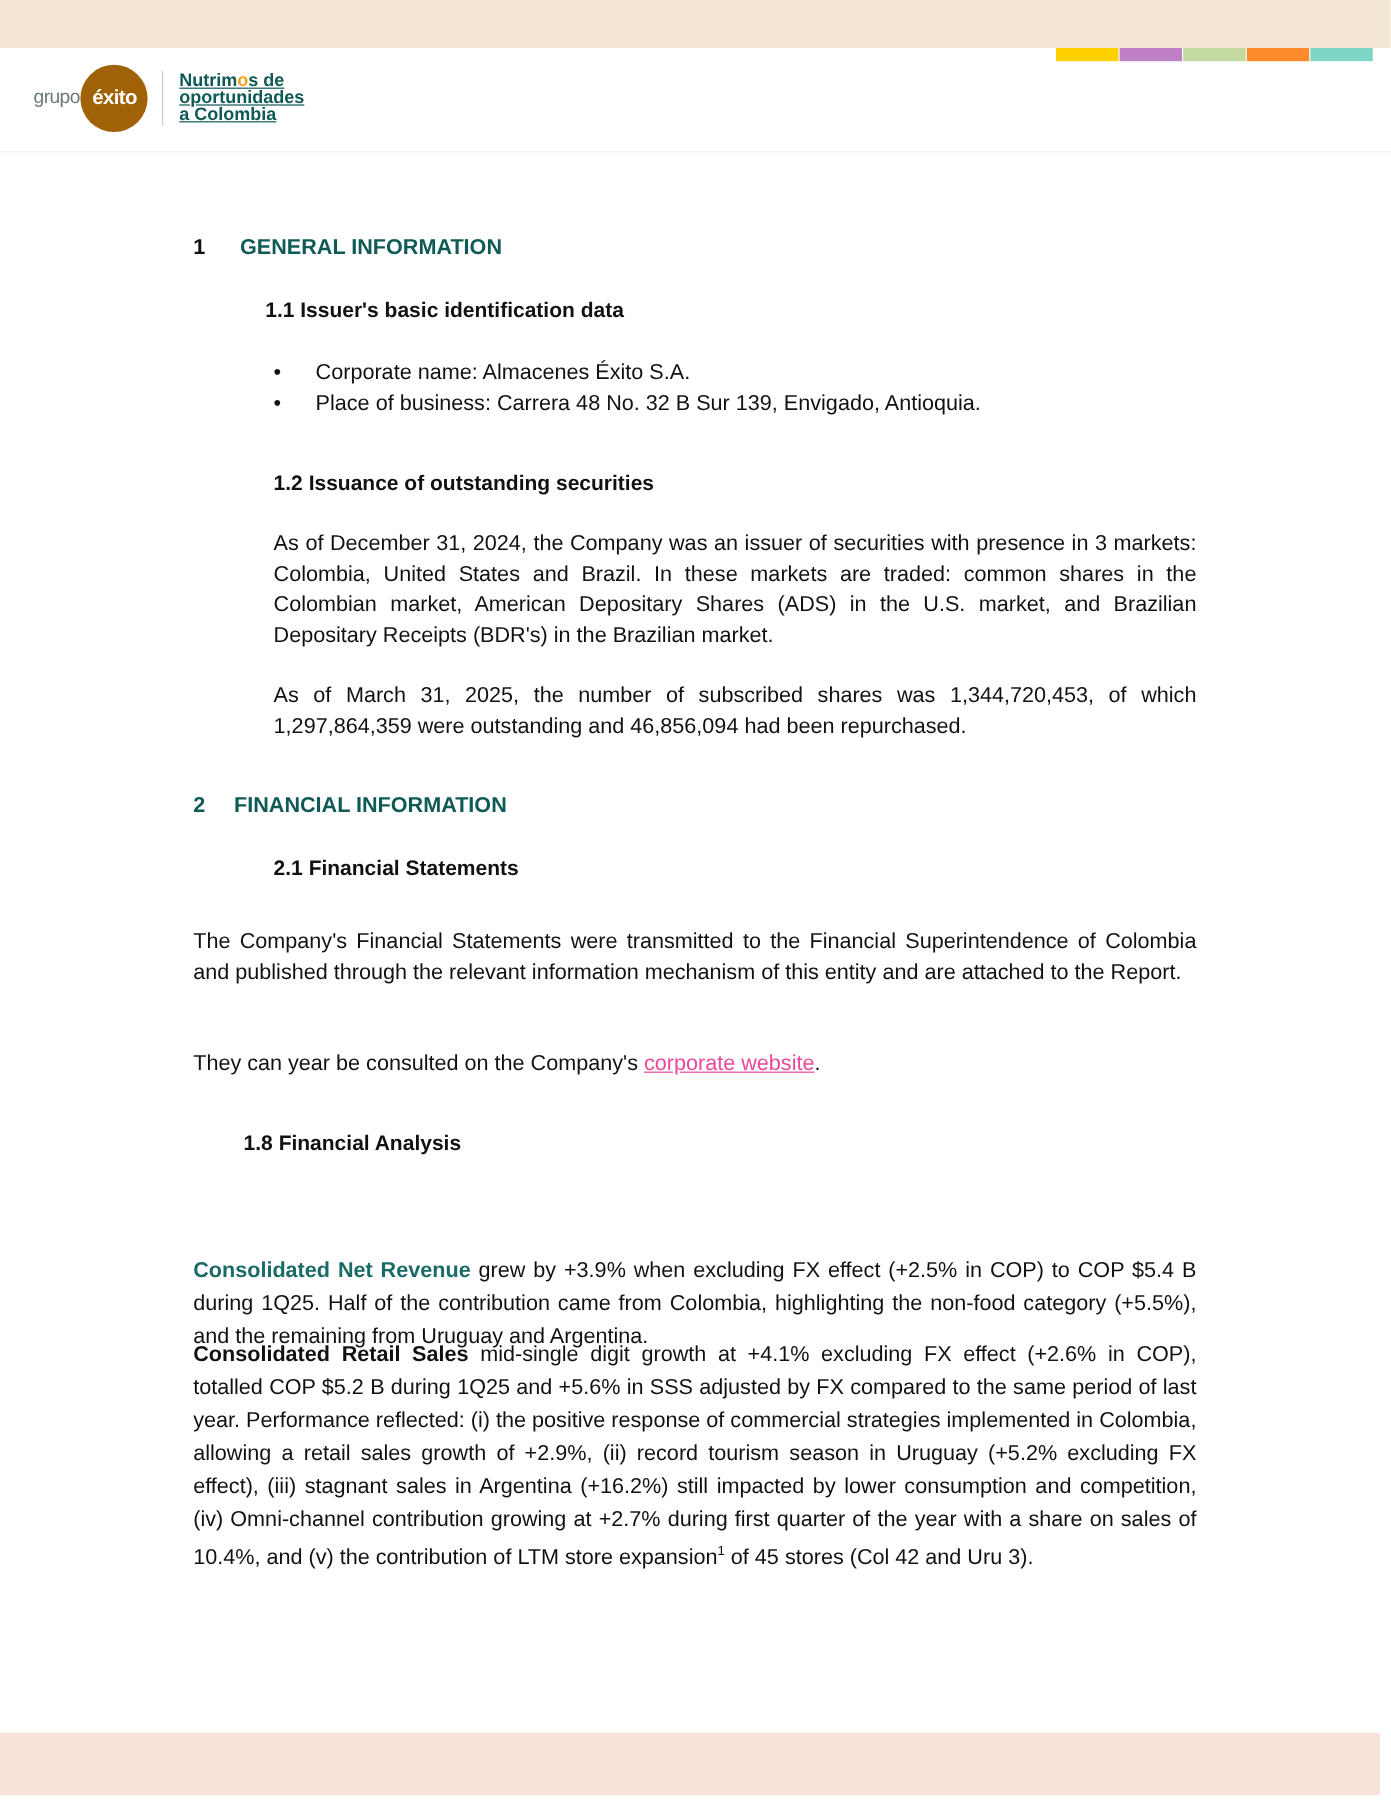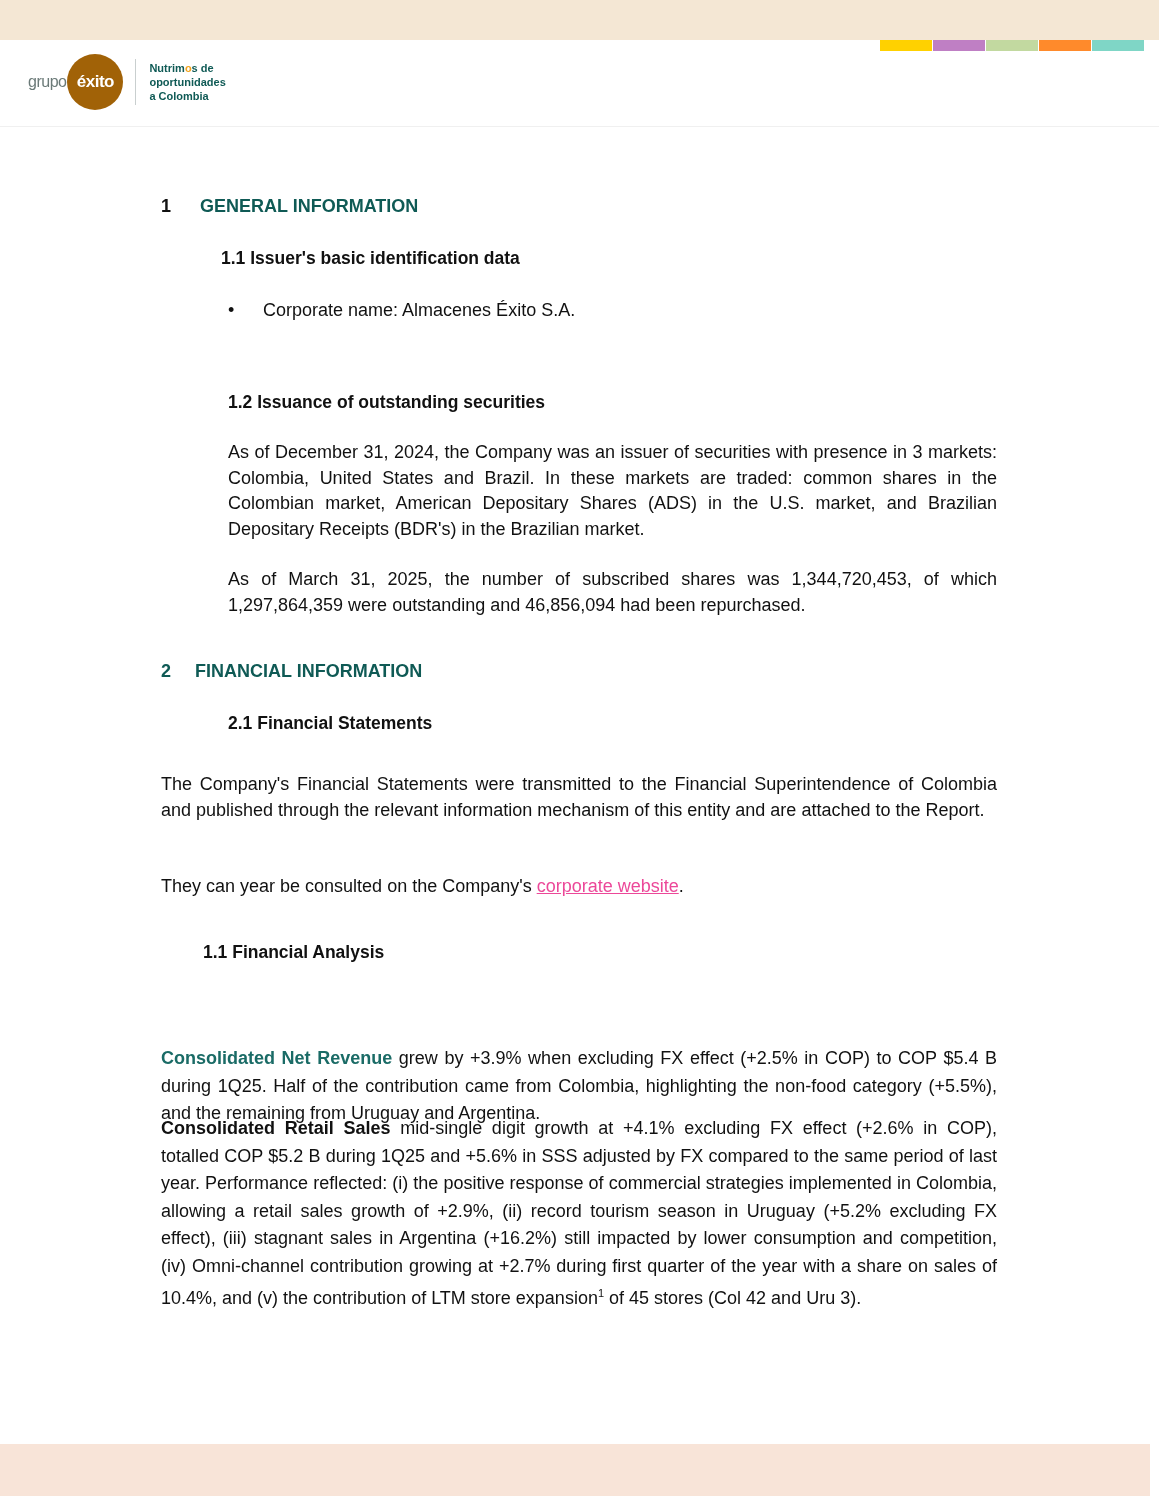--- a/index.html
+++ b/index.html
@@ -9,21 +9,21 @@
     overflow: hidden;
   }
   .top-band { position: absolute; left: 0; top: 0; width: 1159px; height: 40px; background: #f4e7d4; }
   .color-bar { position: absolute; top: 40px; left: 880px; height: 11px; display: flex; gap: 1px; }
   .color-bar span { display: block; width: 52px; height: 11px; }
   .header { position: absolute; left: 0; top: 40px; width: 1159px; height: 86px; border-bottom: 1px solid #f0f0f0; }
   .logo { position: absolute; left: 28px; top: 54px; display: flex; align-items: center; }
   .logo-grupo { font-size: 16px; color: #6b7a78; letter-spacing: -0.5px; margin-right: 1px; }
   .logo-circle { width: 56px; height: 56px; border-radius: 50%; background: #a16207; color: #fff; display: flex; align-items: center; justify-content: center; font-weight: bold; font-size: 17px; letter-spacing: -0.5px; }
   .logo-divider { width: 1px; height: 46px; background: #c9cfcf; margin: 0 13px 0 12px; }
-  .logo-tagline { color: #0f5a55; font-weight: bold; font-size: 11px; line-height: 14px; }
+  .logo-tagline { color: #0f5a55; font-weight: bold; font-size: 15px; line-height: 14px; text-decoration: underline; }
   .logo-tagline .o-accent { color: #f2a21b; }
   .content { position: absolute; left: 0; top: 0; width: 1159px; }
   .abs { position: absolute; }
   .h1 { font-weight: bold; font-size: 18px; color: #0f5a55; }
   .h1 .num { color: #111; display: inline-block; }
   .h2 { font-weight: bold; font-size: 17.5px; color: #111; }
   .bullets { list-style: none; margin: 0; padding: 0; }
   .bullets li { position: relative; font-size: 18px; line-height: 26px; padding-left: 35px; }
   .bullets li::before { content: "\2022"; position: absolute; left: 0; top: 0; font-size: 18px; }
   .para { font-size: 18px; line-height: 25.5px; text-align: justify; }
@@ -62,38 +62,39 @@
 <div class="content">
 
   <div class="abs h1" style="left:161px; top:196px;">
     <span class="num" style="width:39px;">1</span><span>GENERAL INFORMATION</span>
   </div>
 
   <div class="abs h2" style="left:221px; top:248px;">1.1 Issuer's basic identification data</div>
 
   <ul class="abs bullets" style="left:228px; top:297px; width:780px;">
     <li>Corporate name: Almacenes Éxito S.A.</li>
+    <li>Place of business: Carrera 48 No. 32 B Sur 139, Envigado, Antioquia.</li>
   </ul>
 
   <div class="abs h2" style="left:228px; top:392px;text-align:right;">1.2 Issuance of outstanding securities</div>
 
   <p class="abs para" style="left:228px; top:440px; width:769px; margin:0;">As of December 31, 2024, the Company was an issuer of securities with presence in 3 markets: Colombia, United States and Brazil. In these markets are traded: common shares in the Colombian market, American Depositary Shares (ADS) in the U.S. market, and Brazilian Depositary Receipts (BDR's) in the Brazilian market.</p>
   <p class="abs para" style="left:228px; top:567px; width:769px; margin:0;">As of March 31, 2025, the number of subscribed shares was 1,344,720,453, of which 1,297,864,359 were outstanding and 46,856,094 had been repurchased.</p>
 
   <div class="abs h1" style="left:161px; top:661px;">
     <span class="num" style="width:34px; color:#0f5a55;">2</span><span>FINANCIAL INFORMATION</span>
   </div>
 
   <div class="abs h2" style="left:228px; top:713px;">2.1  Financial Statements</div>
 
   <p class="abs para" style="left:161px; top:772px; width:836px; margin:0;">The Company's Financial Statements were transmitted to the Financial Superintendence of Colombia and published through the relevant information mechanism of this entity and are attached to the Report.</p>
 
   <p class="abs para" style="left:161px; top:874px; width:836px; margin:0;"><span>They can year be consulted on the Company's </span><a class="link" href="#">corporate website</a><span>.</span></p>
 
-  <div class="abs h2" style="left:203px; top:942px;">1.1 Financial Analysis</div>
+  <div class="abs h2" style="left:203px; top:942px;">1.8 Financial Analysis</div>
 
   <p class="abs para lg" style="left:161px; top:1045px; width:836px; margin:0;"><span class="teal-bold">Consolidated Net Revenue</span><span> grew by +3.9% when excluding FX effect (+2.5% in COP) to COP $5.4 B during 1Q25. Half of the contribution came from Colombia, highlighting the non-food category (+5.5%), and the remaining from Uruguay and Argentina.</span></p>
 
   <p class="abs para lg" style="left:161px; top:1115px; width:836px; margin:0;"><span class="bold">Consolidated Retail Sales</span><span> mid-single digit growth at +4.1% excluding FX effect (+2.6% in COP), totalled COP $5.2 B during 1Q25 and +5.6% in SSS adjusted by FX compared to the same period of last year. Performance reflected: (i) the positive response of commercial strategies implemented in Colombia, allowing a retail sales growth of +2.9%, (ii) record tourism season in Uruguay (+5.2% excluding FX effect), (iii) stagnant sales in Argentina (+16.2%) still impacted by lower consumption and competition, (iv) Omni-channel contribution growing at +2.7% during first quarter of the year with a share on sales of 10.4%, and (v) the contribution of LTM store expansion</span><sup style="font-size:11px;">1</sup><span> of 45 stores (Col 42 and Uru 3).</span></p>
 
 </div>
 
 <div class="bottom-band"></div>
 
 </body></html>

